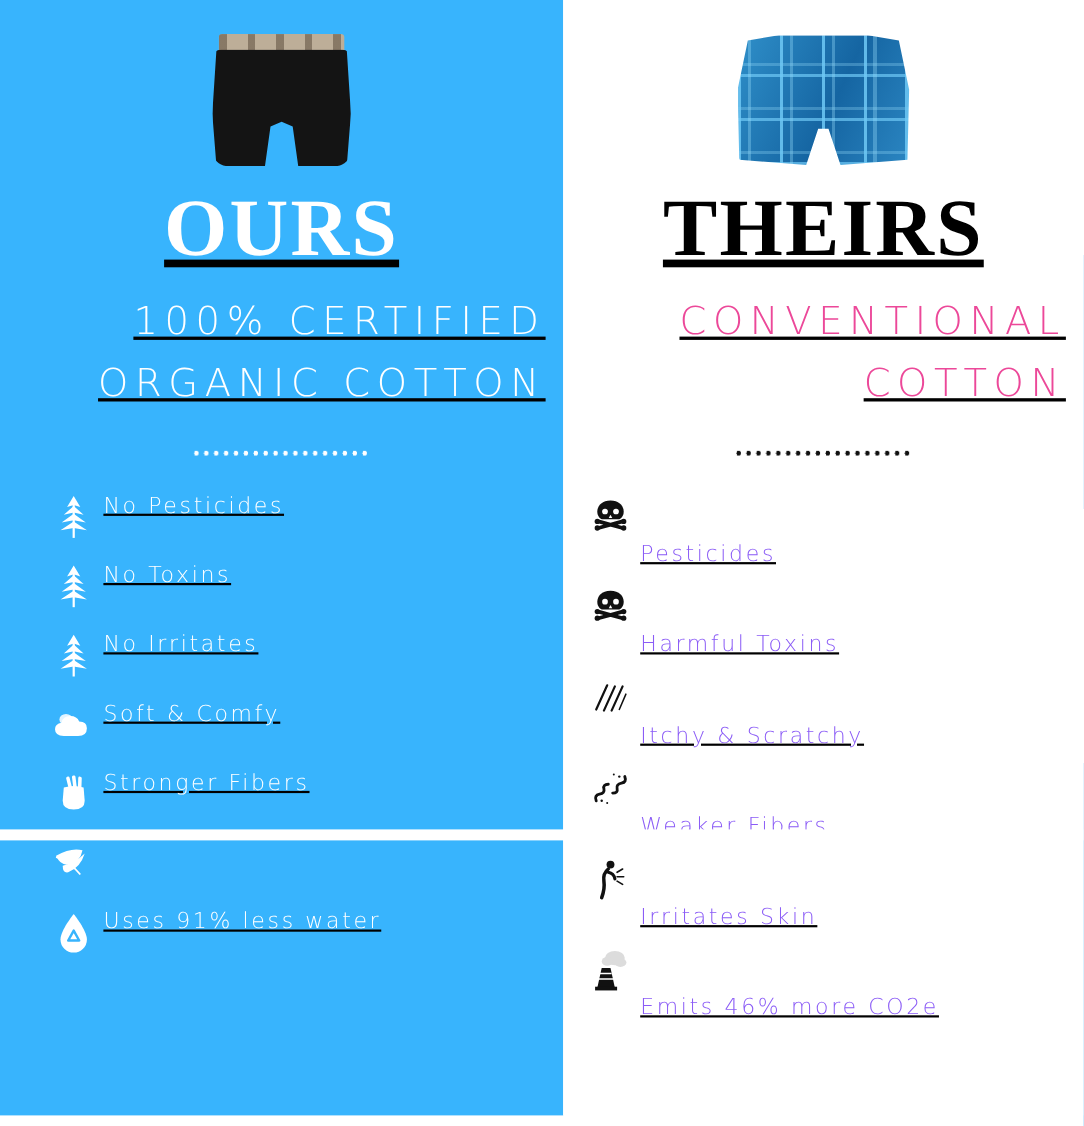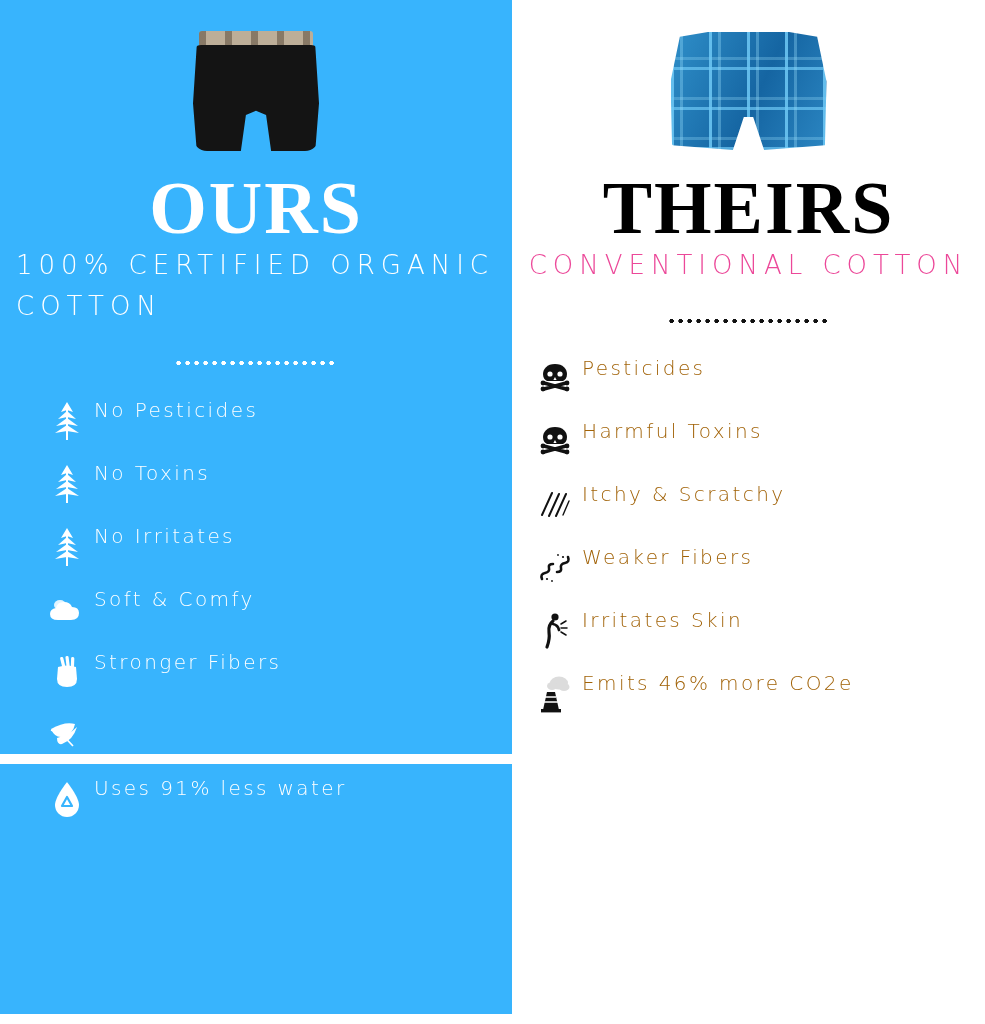--- a/index.html
+++ b/index.html
@@ -12,20 +12,21 @@
     font-family:"Liberation Sans", sans-serif;
     overflow:hidden;
   }
 
   .infographic {
     position:relative;
     width:985px;
     height:764px;
     display:flex;
     background:#ffffff;
+    text-decoration:underline;
   }
 
   
   .panel {
     position:relative;
     height:1014px;
     display:flex;
     flex-direction:column;
     align-items:center;
   }
@@ -92,25 +93,26 @@
     letter-spacing:2px;
     text-align:center;
     margin-top:4px;
   }
   .title-ours   { color:#ffffff; }
   .title-theirs { color:#000000; }
 
   .subtitle {
     font-family:"DejaVu Sans", "Liberation Sans", sans-serif;
     font-weight:300;
-    font-size:26px;
+    font-size:35px;
     line-height:1.6;
     letter-spacing:6px;
-    text-align:left;
+    text-align:right;
     text-transform:uppercase;
+    margin-top:20px;
     padding:0 16px;
   }
   .subtitle-ours   { color:#ffffff; }
   .subtitle-theirs { color:#ec4899; }
 
   
   .divider {
     width:160px;
     height:6px;
     margin-top:32px;
@@ -148,21 +150,21 @@
 
   .feature .label {
     font-family:"DejaVu Sans", "Liberation Sans", sans-serif;
     font-weight:300;
     font-size:20px;
     line-height:1.28;
     letter-spacing:2.4px;
     padding-top:2px;
   }
   .panel-ours   .feature .label { color:#ffffff; }
-  .panel-theirs .feature .label { color:#a16207; }
+  .panel-theirs .feature .label { color:#8b5cf6;margin-top:44px; }
 
   .bottom-strip {
     position:absolute;
     left:0; bottom:0;
     width:985px; height:10px;
     background:#ffffff;
   }
 </style>
 </head>
 <body>

